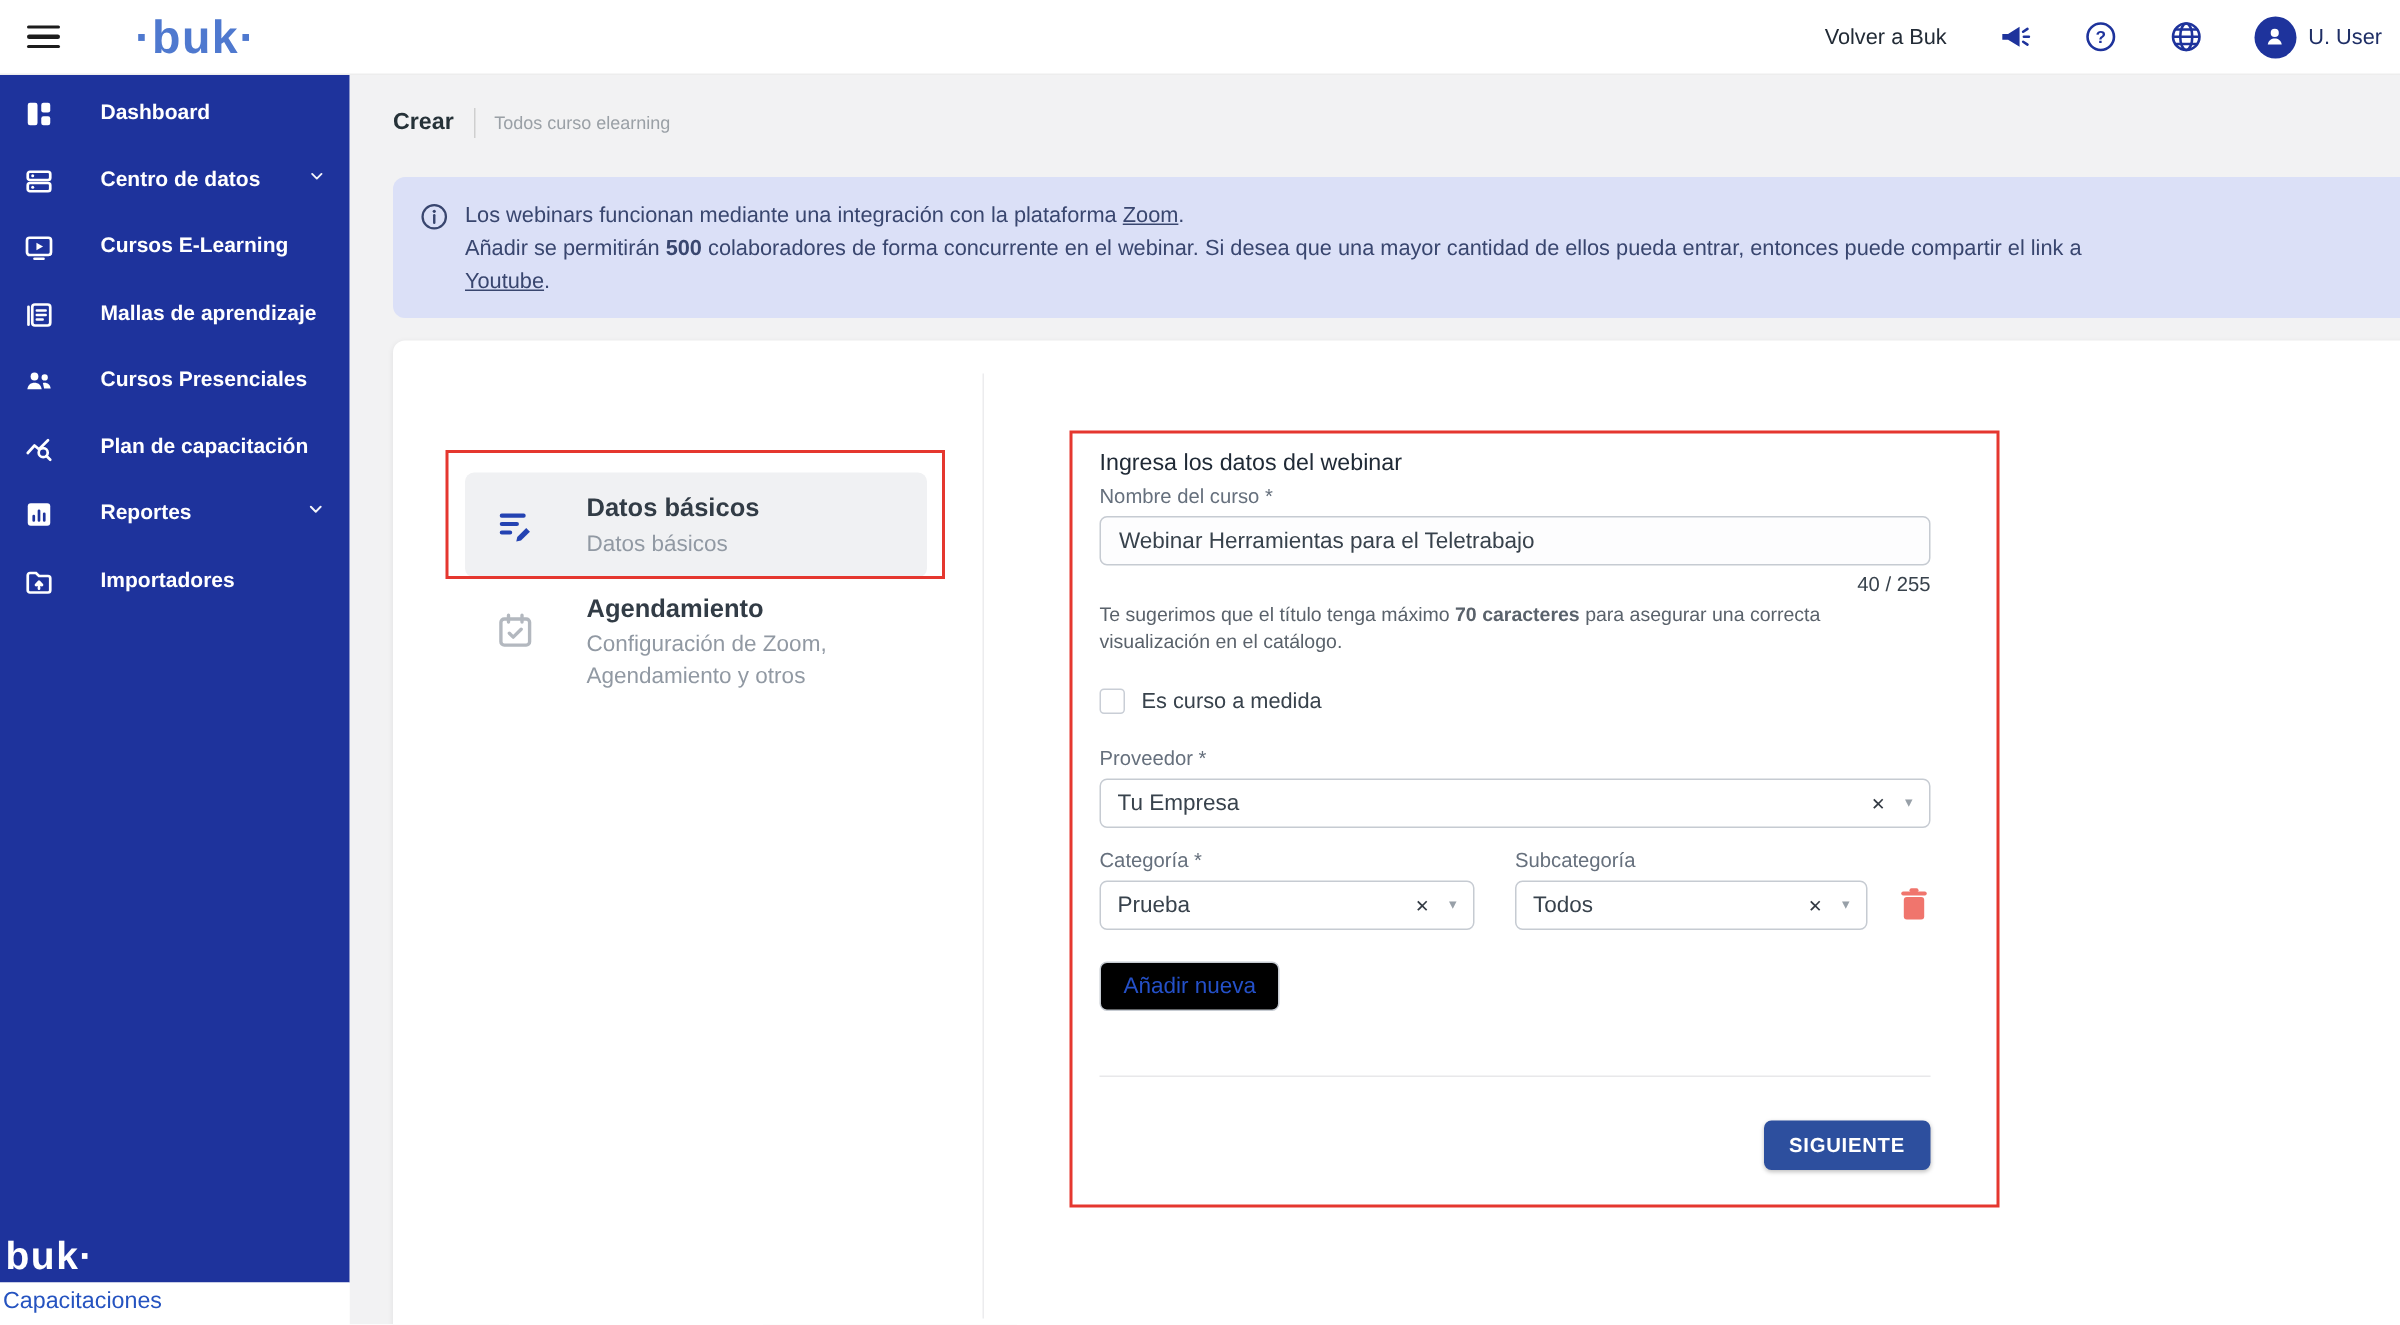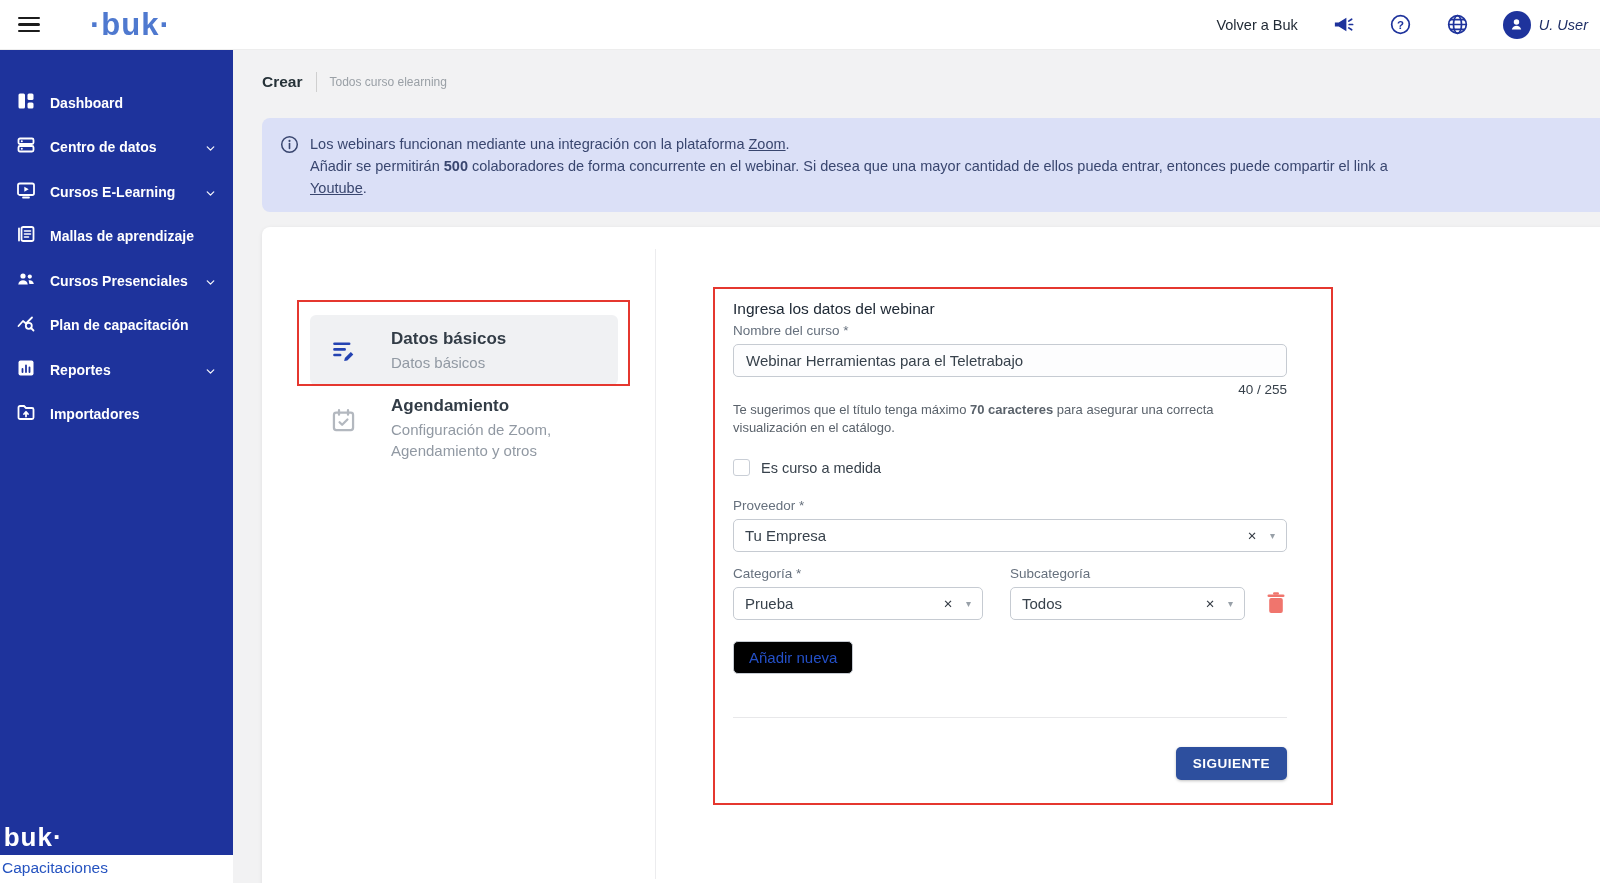--- a/index.html
+++ b/index.html
@@ -20,34 +20,34 @@
   .hamburger span { display:block; height:2.5px; background:#1c1c1c; margin:4px 0; border-radius:2px; }
   .brand-logo {
     margin-left:50px; font-size:31px; font-weight:bold; color:#4f79cf;
     letter-spacing:1px; line-height:1;
   }
   .topbar-right {
     margin-left:auto; display:flex; align-items:center; gap:34px; padding-right:12px;
   }
   .volver { font-size:14.5px; color:#222b36; cursor:pointer; }
   .tb-icon { width:23px; height:23px; display:block; cursor:pointer; }
-  .avatar-chip { display:flex; align-items:center; gap:8px; cursor:pointer;font-style:italic; }
+  .avatar-chip { display:flex; align-items:center; gap:8px; cursor:pointer; }
   .avatar {
     width:28px; height:28px; border-radius:50%; background:#1e339c;
     display:flex; align-items:center; justify-content:center;
   }
   .username { font-size:14.5px; color:#1f2f66; white-space:nowrap; }
 
   
   .sidebar {
     position:absolute; left:0; top:50px; width:233px; height:805px;
     background:#1e339c; padding-top:16px; z-index:4;
   }
   .side-item {
-    height:44.5px; display:flex; align-items:flex-end; gap:14px;
+    height:44.5px; display:flex; align-items:flex-start; gap:31px;
     padding:0 16px; color:#ffffff; font-size:14px; font-weight:600;
     cursor:pointer; white-space:nowrap;
   }
   .side-item .icon { width:20px; height:20px; flex:0 0 20px; }
   .side-item .chev { margin-left:auto; width:13px; height:13px; opacity:.95; }
   .side-logo {
     position:absolute; bottom:2px; left:-6px; color:#ffffff;
     font-size:26px; font-weight:bold; letter-spacing:1px;
   }
   .side-footer {

